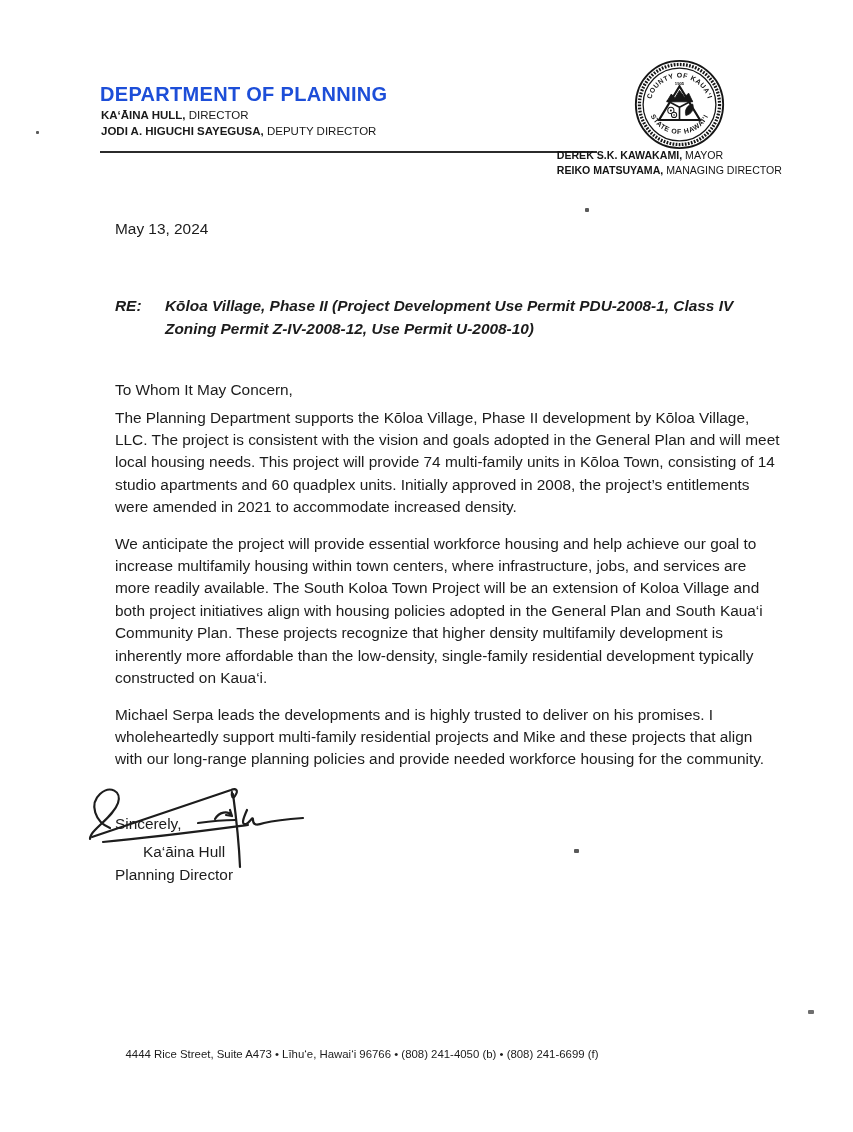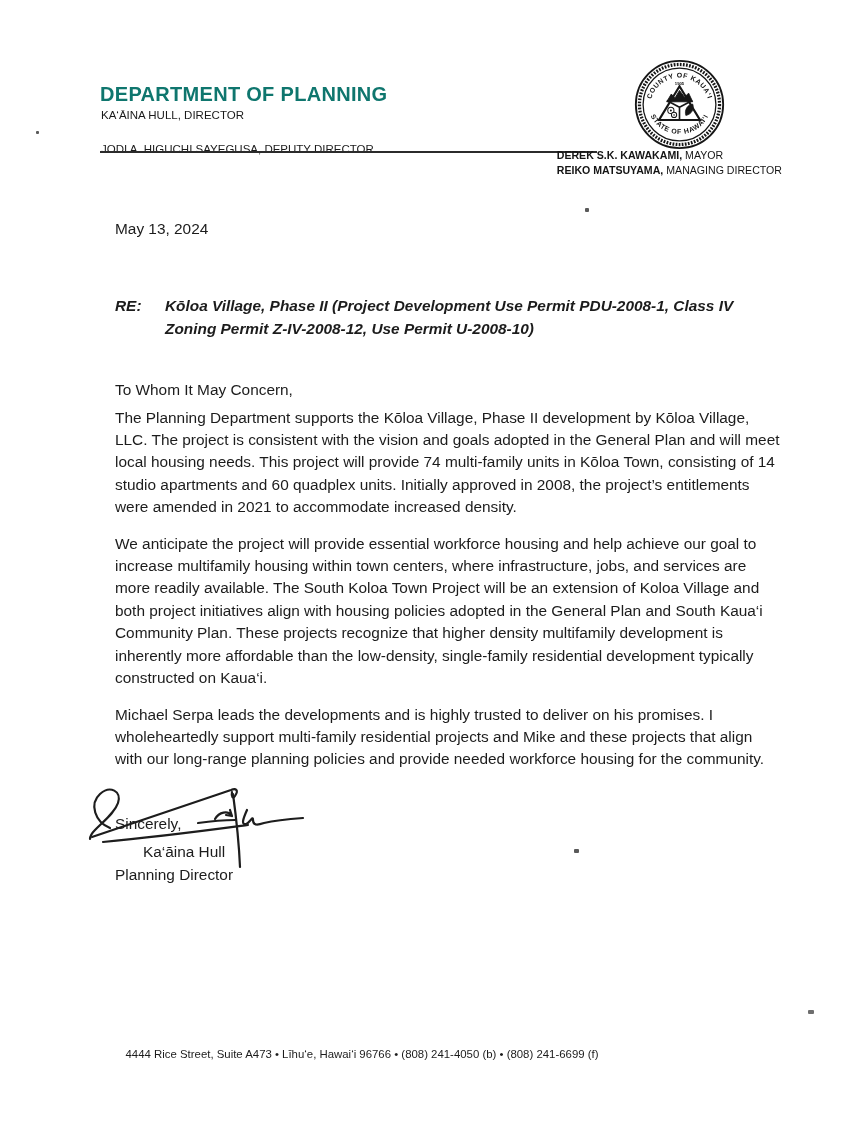--- a/index.html
+++ b/index.html
@@ -10,29 +10,29 @@
     background:#ffffff;
     font-family:"Liberation Sans", sans-serif;
     color:#1b1b1b;
     overflow:hidden;
   }
 
   
   .dept-title {
     position:absolute; left:100px; top:83px;
     font-size:20px; font-weight:bold; letter-spacing:0.3px;
-    color:#0f766e;
+    color:#1d4ed8;
   }
   .officer-line {
     position:absolute; left:101px;
     font-size:11.5px; color:#1a1a1a; white-space:nowrap;
   }
   .officer-line.director { top:109px; }
-  .officer-line.deputy  { top:143px; }
-  .officer-line .name { font-weight:normal; }
+  .officer-line.deputy  { top:125px; }
+  .officer-line .name { font-weight:bold; }
   .header-rule {
     position:absolute; left:100px; top:151px;
     width:497px; height:2px; background:#2b2b2b;
   }
   .seal {
     position:absolute; left:634px; top:59px;
     width:91px; height:91px;
   }
   .mayor-block {
     position:absolute; right:71px; top:148px;

